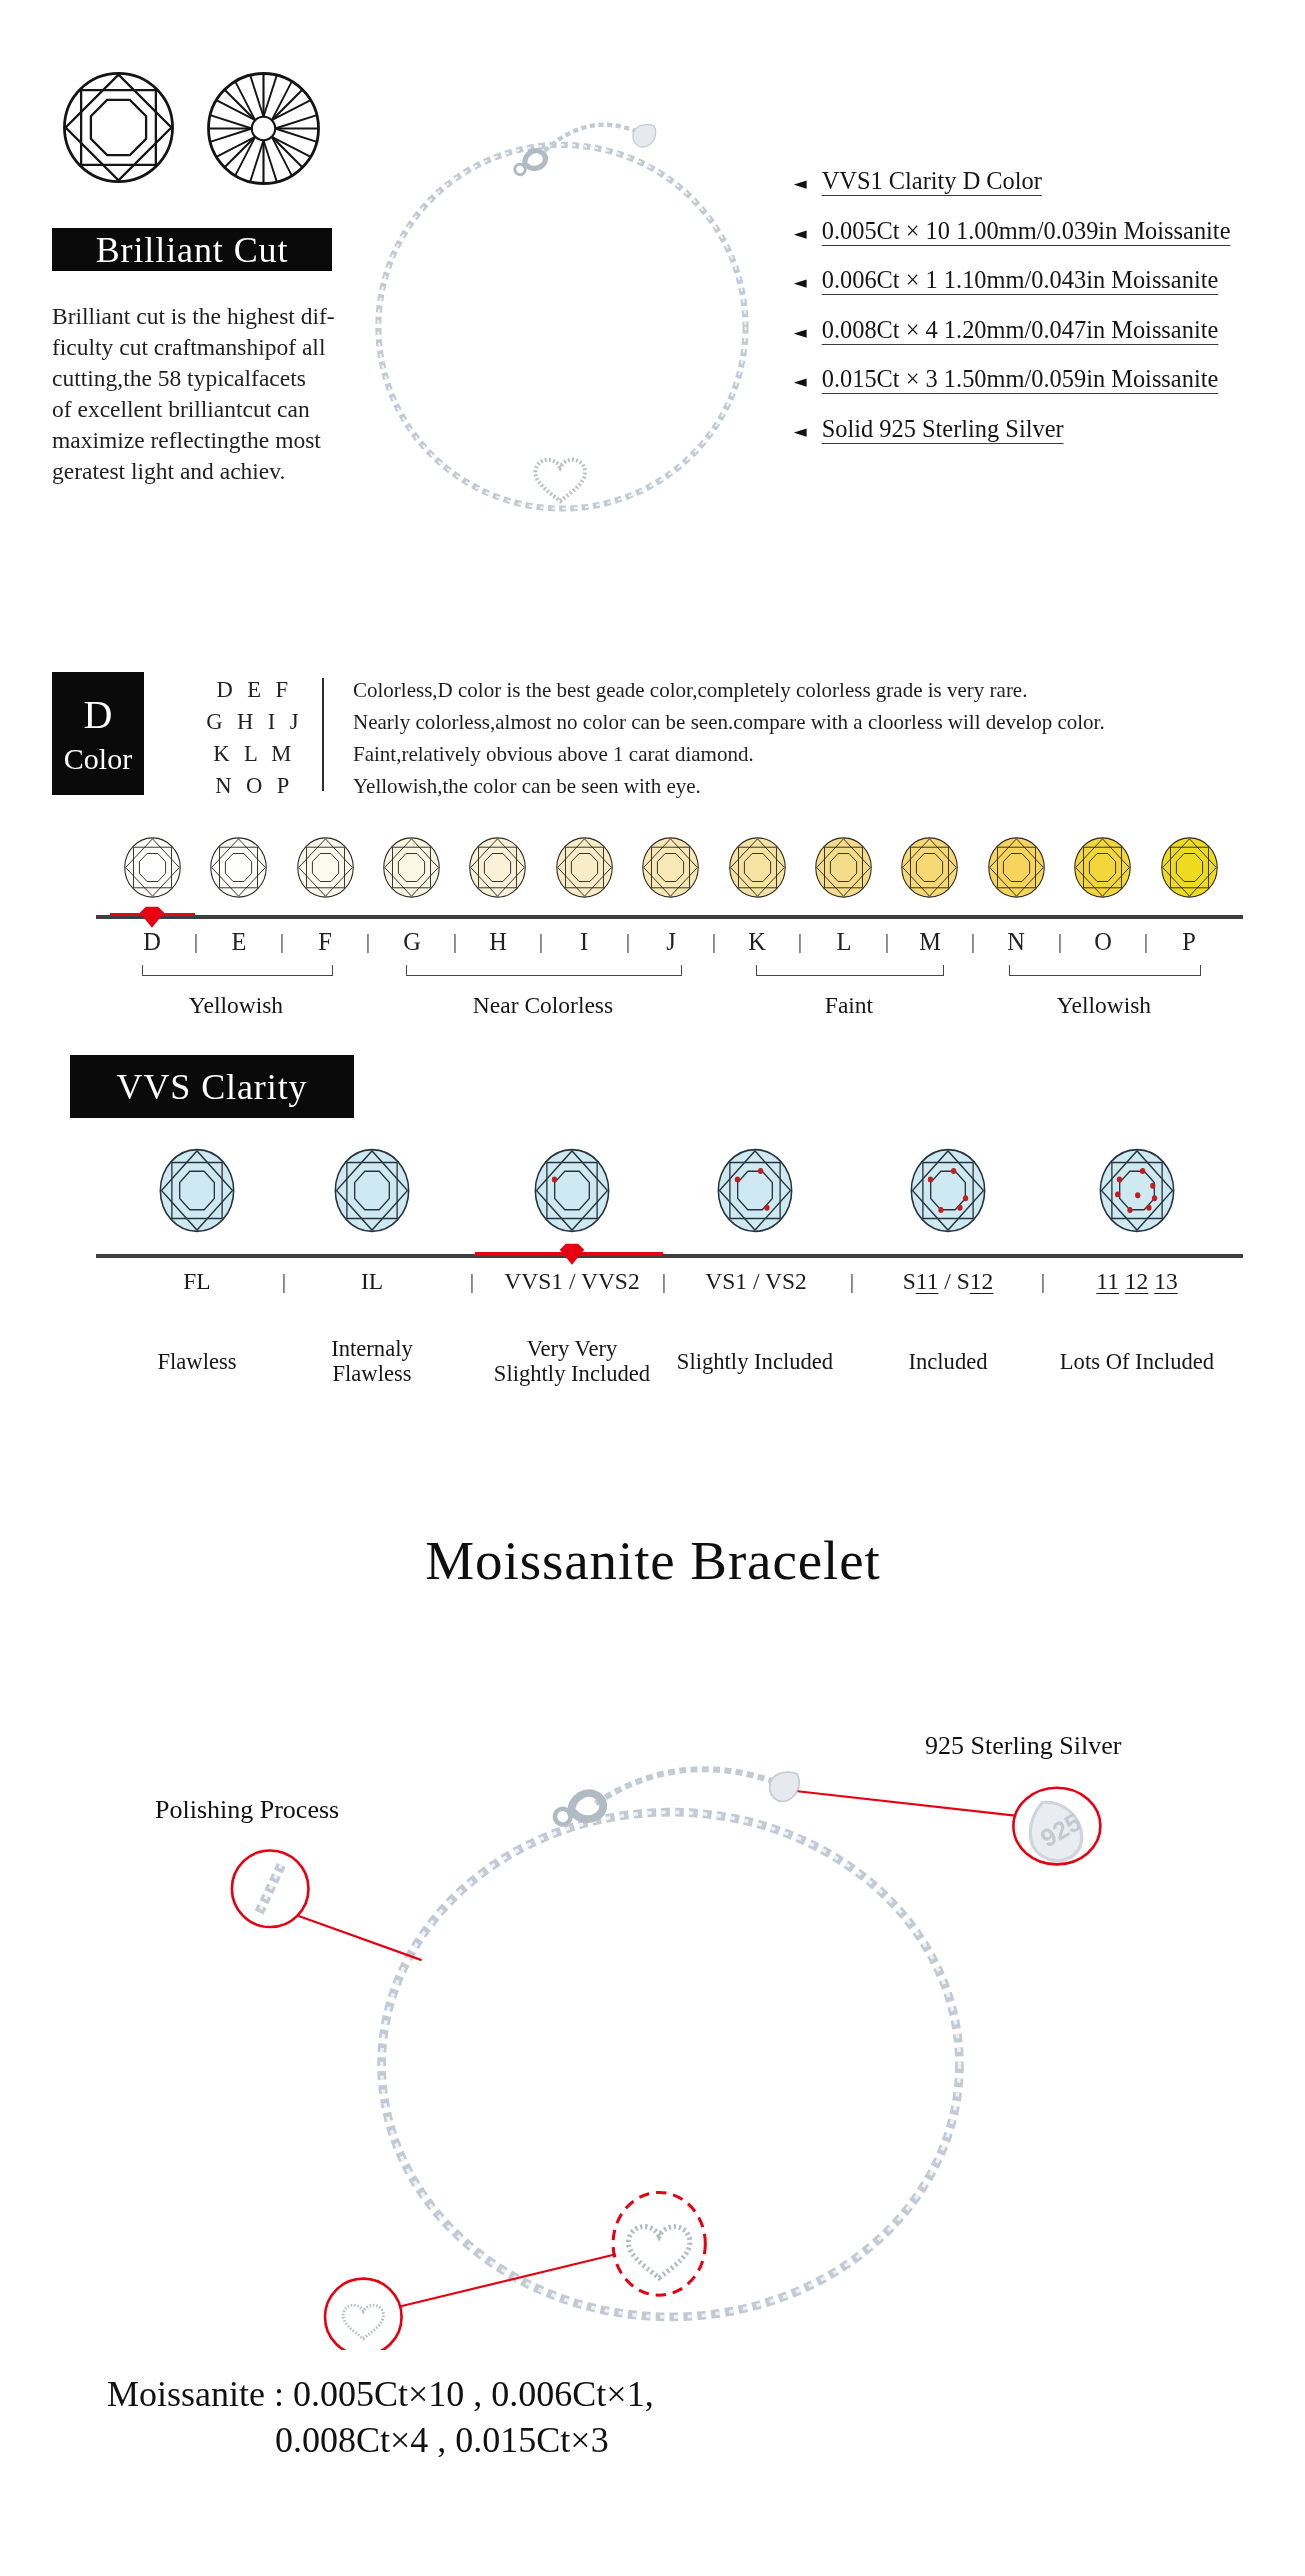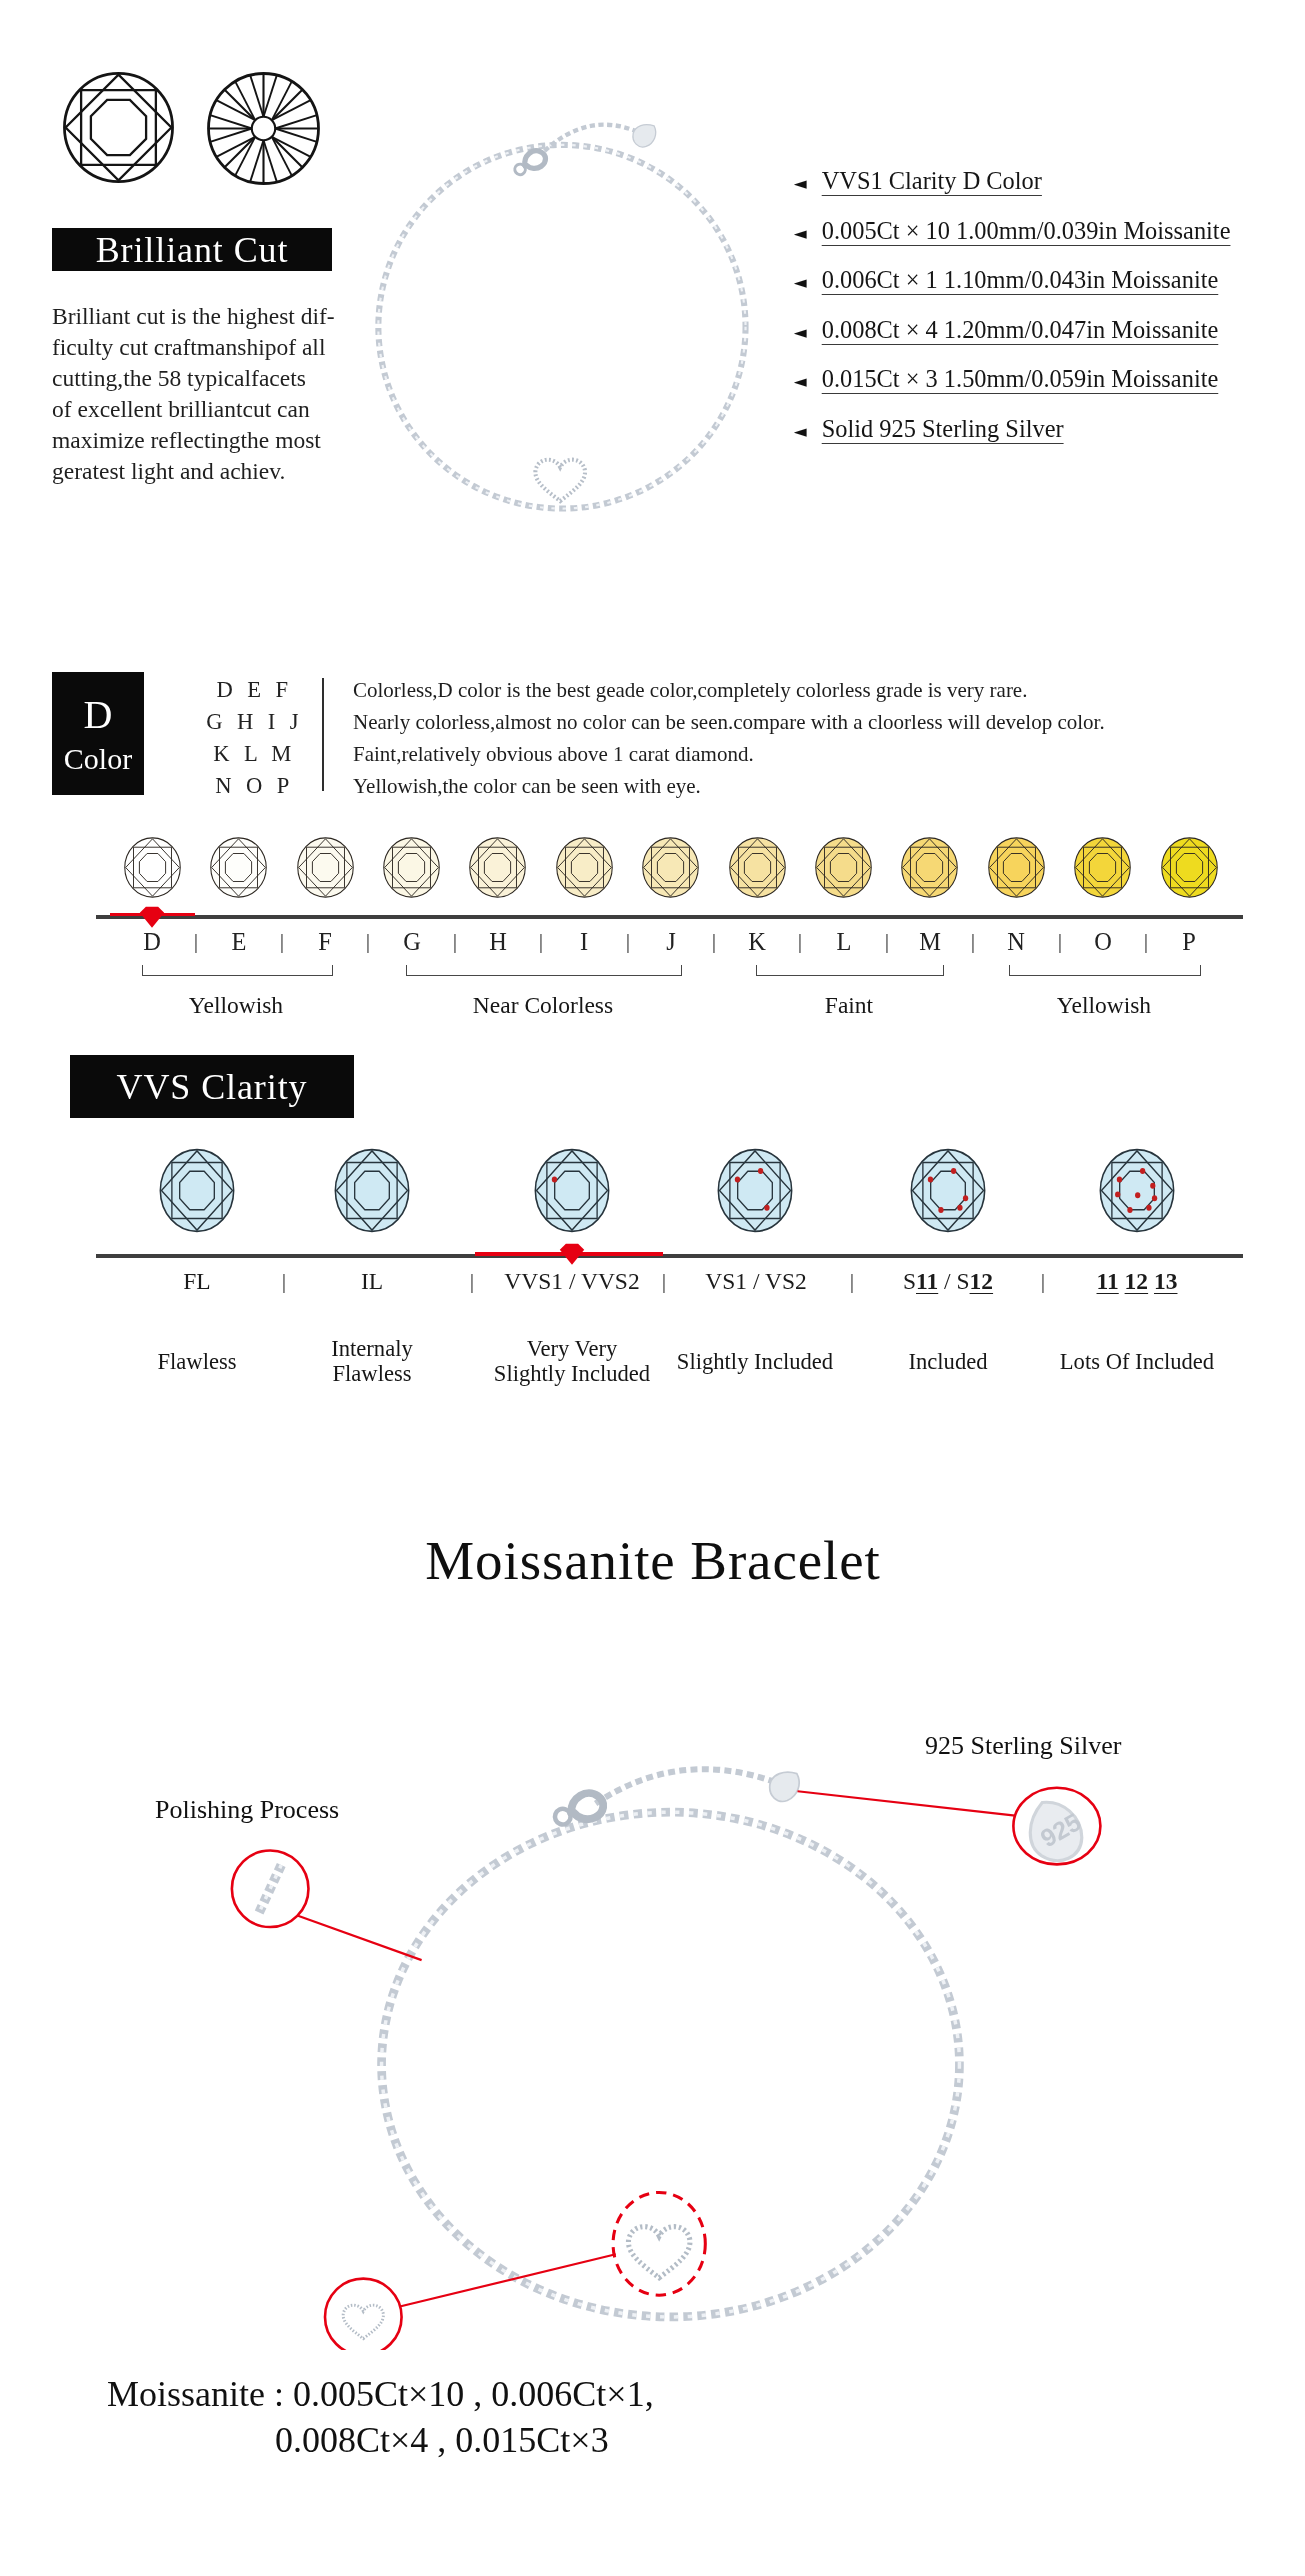--- a/index.html
+++ b/index.html
@@ -25,21 +25,21 @@
   .dc-desc{margin-left:44px;font-size:21px;color:#1d1d1d;white-space:nowrap;}
   .dc-divider{position:absolute;left:322px;top:678px;width:1.7px;height:113px;background:#2e2e2e;}
   .scale-line{position:absolute;background:#3e3e3e;height:3.5px;}
   .red-line{position:absolute;background:#e60012;}
   .scale-letter{position:absolute;transform:translateX(-50%);font-size:24.4px;color:#222;}
   .scale-pipe{position:absolute;transform:translateX(-50%);font-size:22px;color:#333;}
   .bracket{position:absolute;height:9.6px;border-left:1.7px solid #474747;border-right:1.7px solid #474747;
            border-bottom:1.7px solid #474747;}
   .group-label{position:absolute;transform:translateX(-50%);font-size:23.5px;color:#161616;white-space:nowrap;}
   .cl-grade{position:absolute;transform:translateX(-50%);font-size:23.5px;color:#1b1b1b;white-space:nowrap;}
-  .cl-grade u{text-underline-offset:3.5px;text-decoration-thickness:1.3px;font-weight:bold;}
+  .cl-grade u{text-underline-offset:3.5px;text-decoration-thickness:1.3px;}
   .cl-label{position:absolute;width:226px;height:54px;display:flex;flex-direction:column;
             justify-content:center;text-align:center;font-size:22.6px;line-height:25px;color:#161616;}
   .gem{position:absolute;}
   .product-title{position:absolute;left:0;top:1529px;width:1306px;text-align:center;
                  font-size:55px;letter-spacing:0.9px;color:#0f0f0f;}
   .anno-label{position:absolute;font-size:26px;color:#111;white-space:nowrap;}
   .spec-text{position:absolute;font-size:36px;color:#111;white-space:nowrap;}
 </style>
 </head>
 <body>

